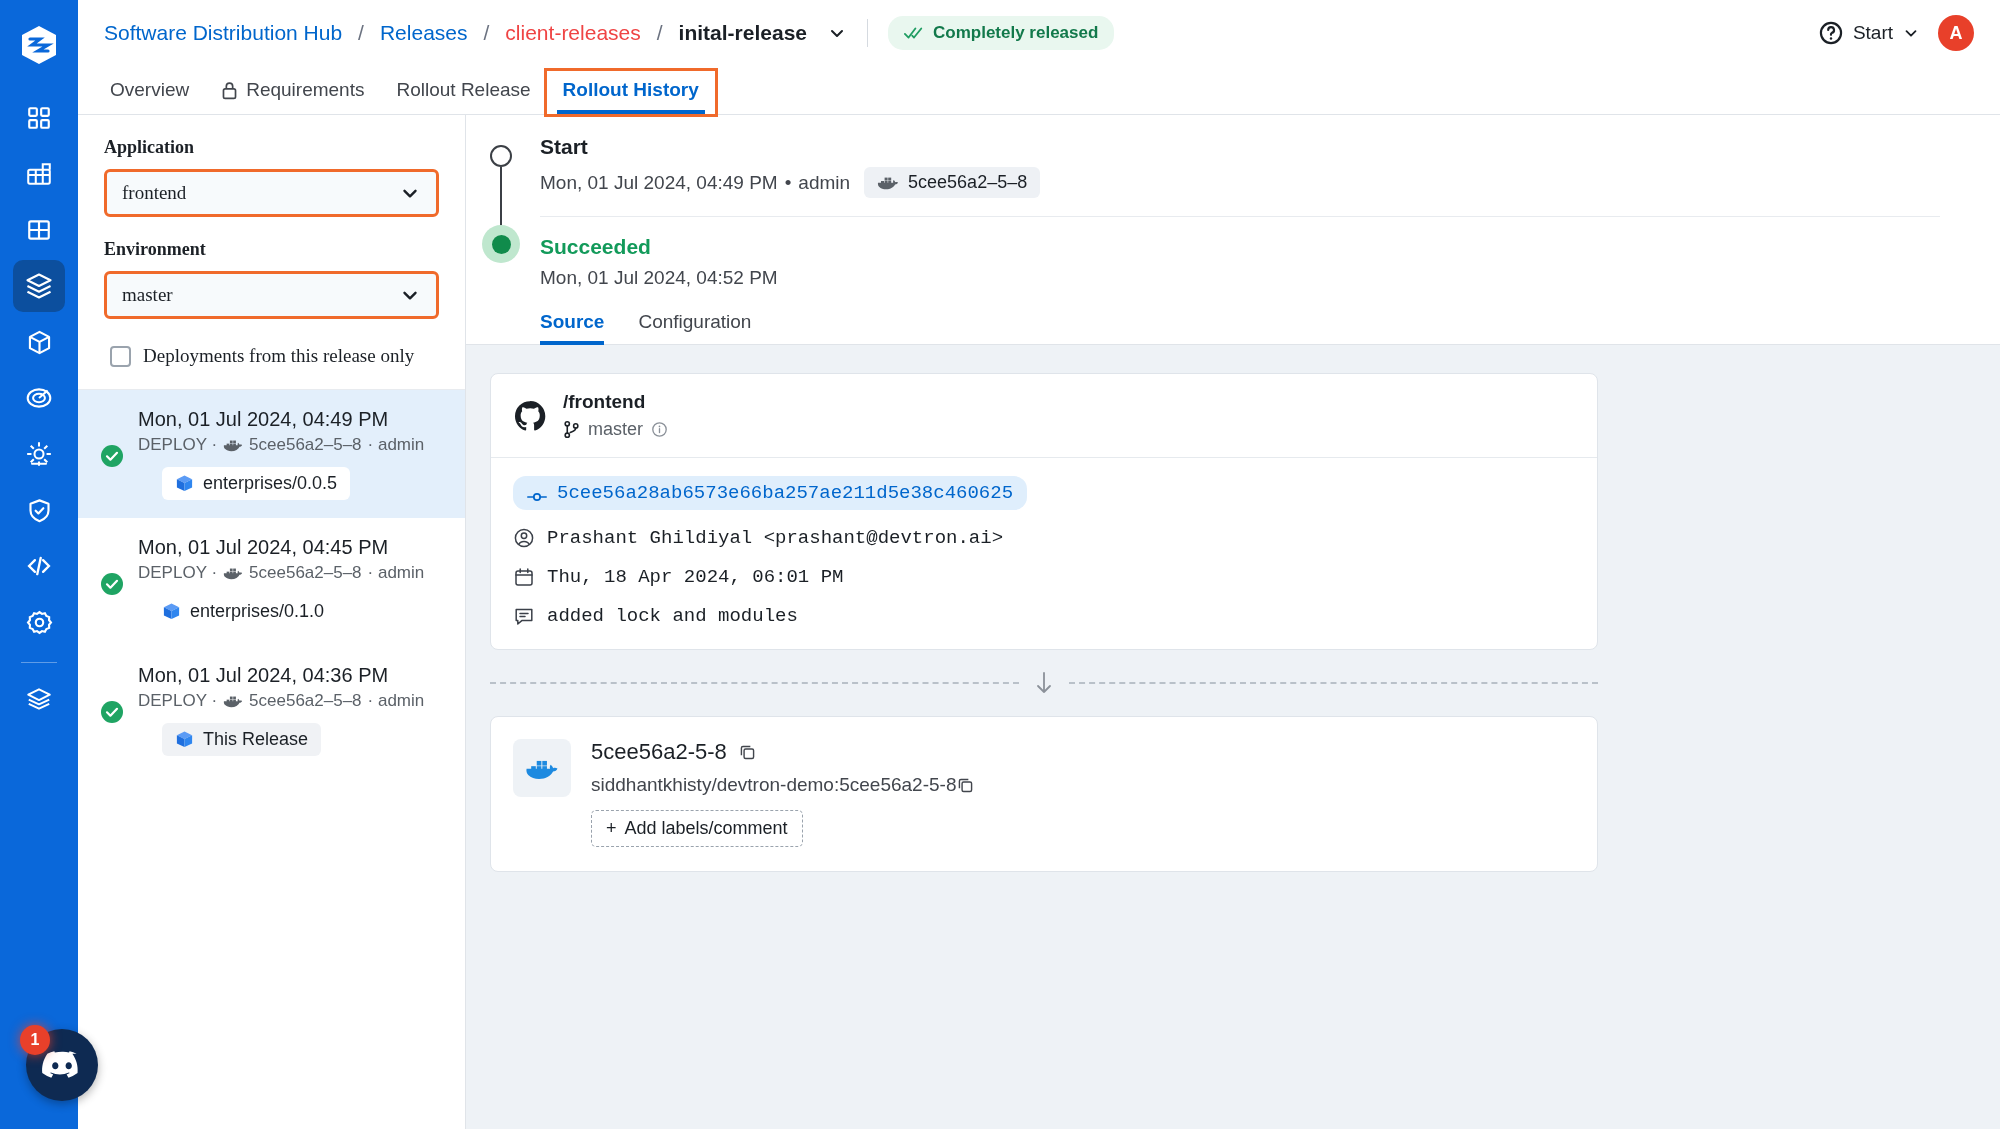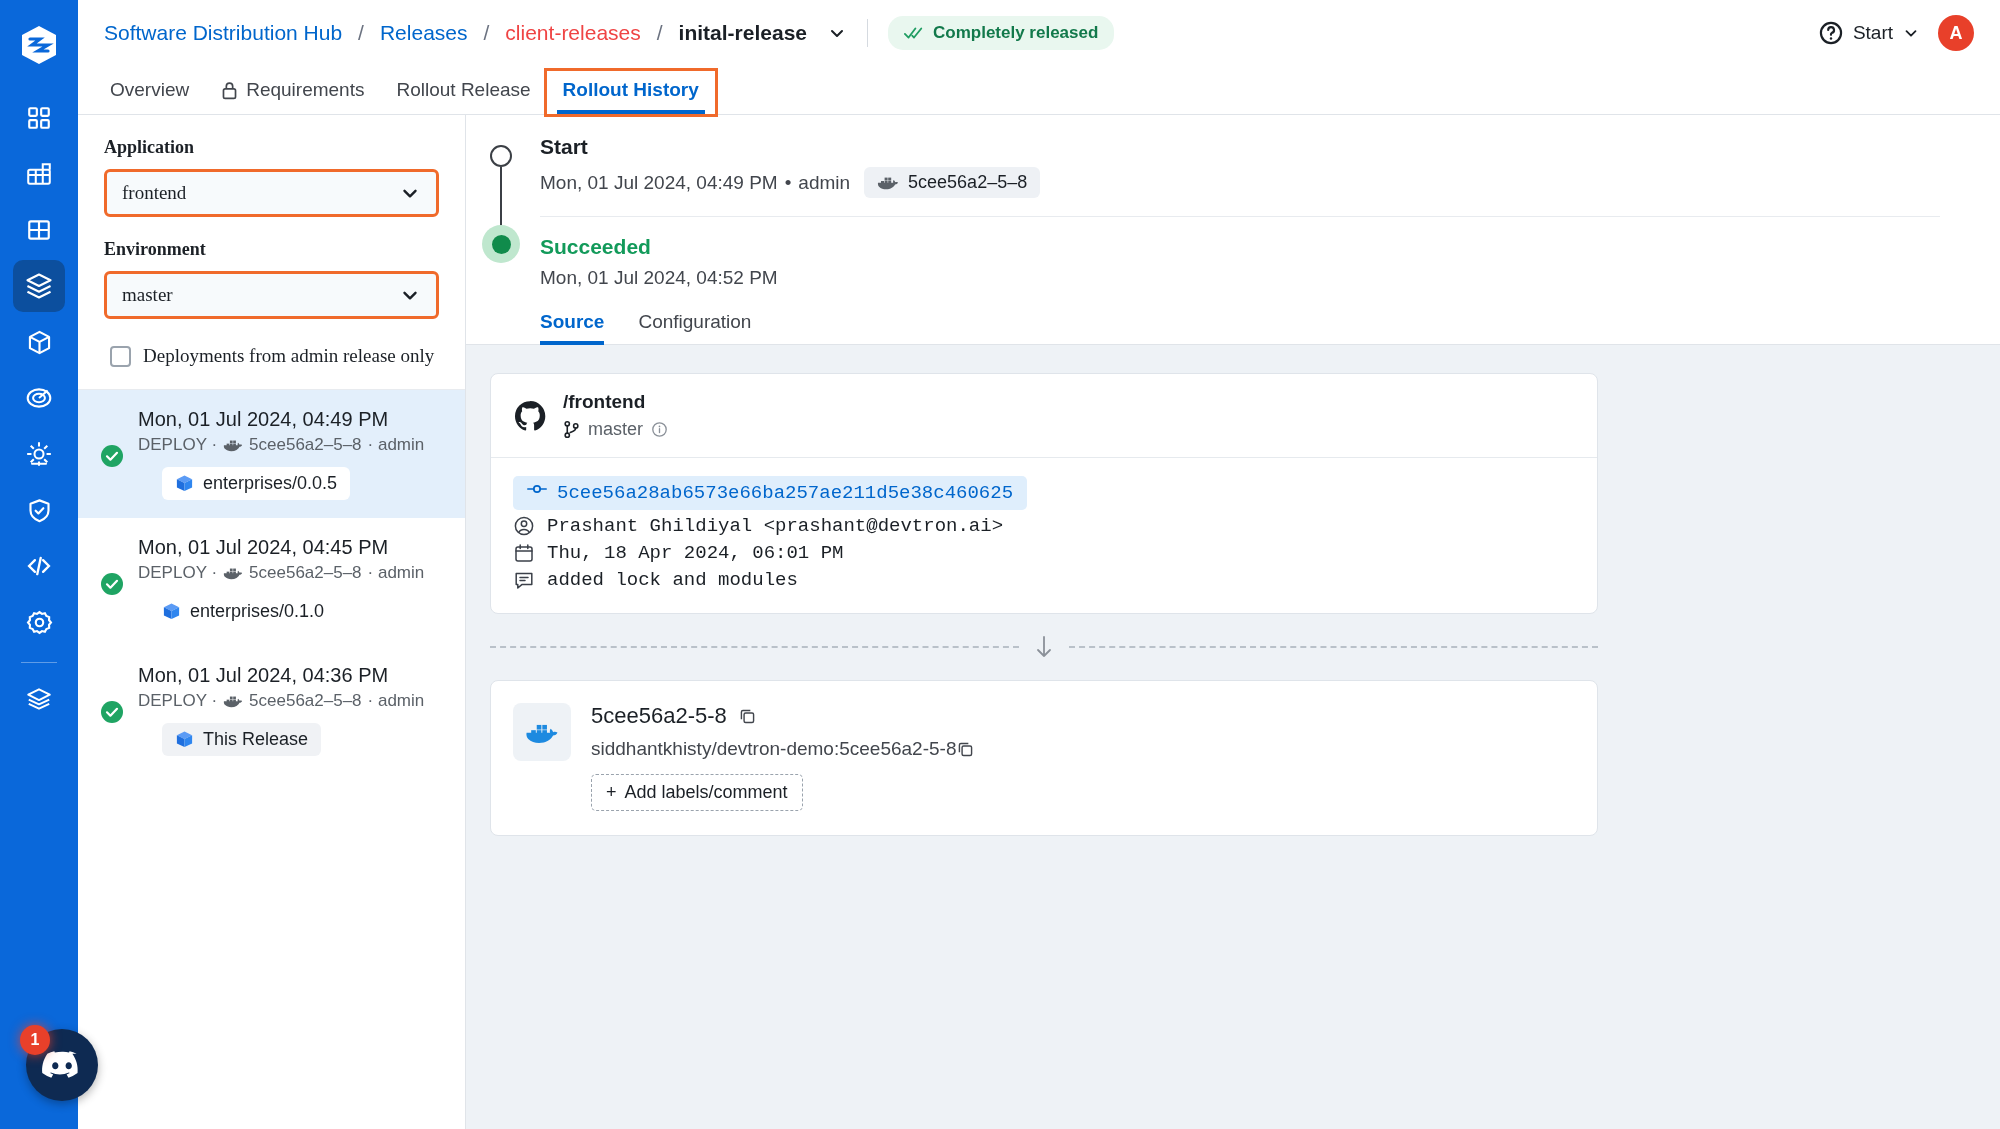--- a/index.html
+++ b/index.html
@@ -139,26 +139,26 @@
   .subtab.active { color: #0066cc; font-weight: 700; }
   .subtab.active::after { content:""; position:absolute; left:0; right:16px; bottom:-1px; height:4px; background:#0066cc; }
 
   .canvas { flex: 1; background: #eef2f6; padding: 28px 30px 30px 24px; overflow: hidden; }
   .card { background: #fff; border: 1px solid #dfe4ea; border-radius: 8px; max-width: 1108px; }
   .card-head { display: flex; align-items: center; gap: 16px; padding: 17px 22px; border-bottom: 1px solid #e6eaee; }
   .repo-name { font-size: 19px; font-weight: 700; color: #1b2026; }
   .branch-row { display: flex; align-items: center; gap: 8px; margin-top: 6px; font-size: 18px; color: #5b6168; }
   .card-body { padding: 18px 22px 22px 22px; }
   .commit-pill {
-    display: inline-flex; align-items: flex-start; gap: 10px; background: #dfeefc;
-    border-radius: 5px; padding: 6px 14px; color: #0066cc; font-size: 19px;
+    display: inline-flex; align-items: flex-end; gap: 10px; background: #dfeefc;
+    border-radius: 13px; padding: 6px 14px; color: #0066cc; font-size: 19px;
     font-family: "Liberation Mono", monospace; cursor: pointer;
   }
   .commit-line {
-    display: flex; align-items: center; gap: 12px; margin-top: 5px;
+    display: flex; align-items: center; gap: 12px; margin-top: 17px;
     font-size: 19px; color: #1b2026; font-family: "Liberation Mono", monospace;
   }
   .arrow-sep { display: flex; align-items: center; gap: 14px; max-width: 1108px; margin: 20px 0 20px 0; }
   .arrow-sep .dash { flex: 1; border-top: 2px dashed #b9c1c9; }
 
   .img-card { display: flex; gap: 20px; padding: 22px 22px 24px 22px; }
   .docker-tile {
     width: 58px; height: 58px; border-radius: 8px; background: #eef2f6;
     display: flex; align-items: center; justify-content: center; flex: 0 0 58px;
   }
@@ -392,21 +392,21 @@
             <span>master</span>
             <span class="chev ico">
               <svg width="22" height="22" viewBox="0 0 20 20" fill="none" stroke="#1b2026" stroke-width="2.2" stroke-linecap="round" stroke-linejoin="round">
                   <path d="M5 8l5 5 5-5"></path>
                 </svg>
             </span>
           </div>
 
           <div class="checkrow">
             <span class="checkbox"></span>
-            <span>Deployments from admin release only</span>
+            <span>Deployments from this release only</span>
           </div>
         </div>
 
         <div class="dep-list">
 
           <div class="dep-item selected">
             <span class="dep-check ico">
               <svg width="24" height="24" viewBox="0 0 24 24">
                   <circle cx="12" cy="12" r="11" fill="#1fa463"></circle>
                   <path d="M7 12.3l3.4 3.4L17 8.8" stroke="#fff" stroke-width="2.2" fill="none" stroke-linecap="round" stroke-linejoin="round"></path>

